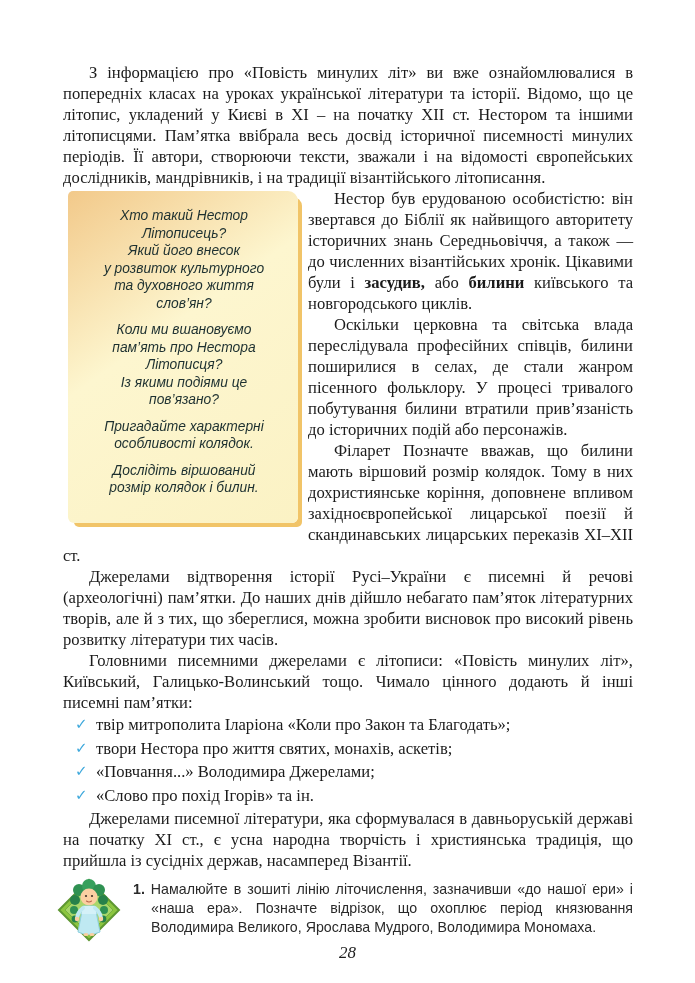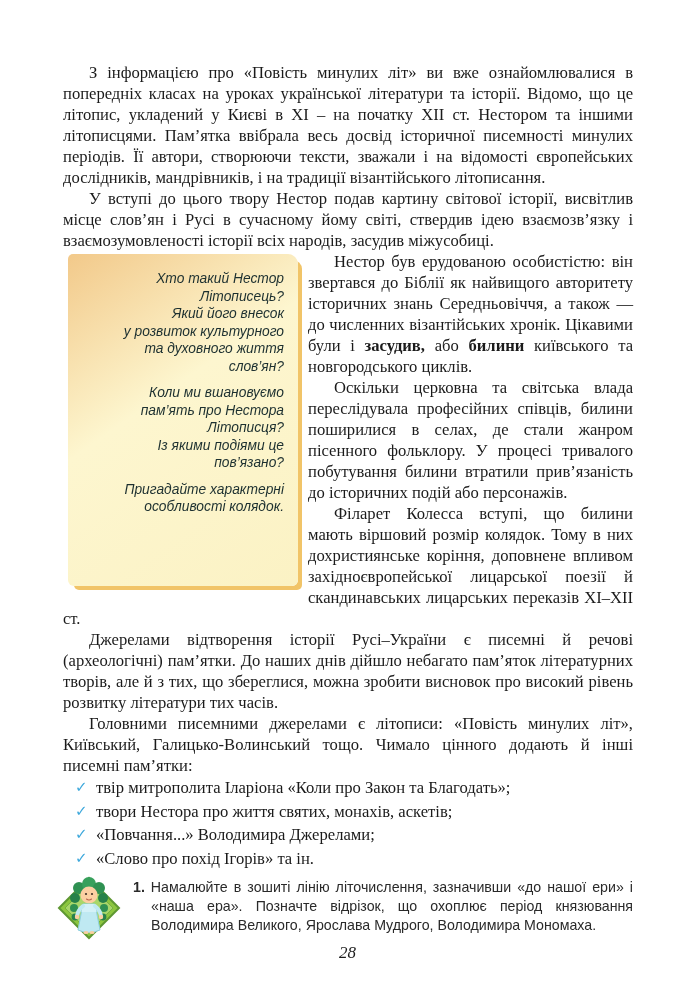--- a/index.html
+++ b/index.html
@@ -39,21 +39,21 @@
     box-shadow: 5px 5px 0 -1px #f1c468;
     font-family: "Liberation Sans", "DejaVu Sans", sans-serif;
     font-style: italic;
     font-size: 13.8px;
     line-height: 17.5px;
     color: #1d3030;
   }
   .quest-box p.q {
     margin: 0 0 9px 0;
     white-space: pre-line;
-    text-align: right;
+    text-align: center;
     text-indent: 0;
   }
 
   .flow-wrap { overflow: visible; }
   .flow-wrap::after { content: ""; display: block; clear: none; }
 
   
   ul.checklist {
     list-style: none;
     margin: 1px 0 0 0;
@@ -111,55 +111,57 @@
     font-size: 17px;
     color: #1b1b1b;
   }
 </style>
 </head>
 <body>
 
 <div class="page">
 
   <p class="body-par">З інформацією про «Повість минулих літ» ви вже ознайомлювалися в попередніх класах на уроках української літератури та історії. Відомо, що це літопис, укладений у Києві в XI – на початку XII ст. Нестором та іншими літописцями. Пам’ятка ввібрала весь досвід історичної писемності минулих періодів. Її автори, створюючи тексти, зважали і на відомості європейських дослідників, мандрівників, і на традиції візантійського літописання.</p>
-  <p class="body-par">У вступі до цього твору Нестор подав картину світової історії, висвітлив місце слов’ян і Русі в сучасному йому світі, ствердив ідею взаємозв’язку і взаємозумовленості історії всіх народів, засудив міжусобиці.</p>
 
   <div class="flow-wrap">
     <aside class="quest-box">
       <p class="q">Хто такий Нестор
 Літописець?
 Який його внесок
 у розвиток культурного
 та духовного життя
 слов’ян?</p>
       <p class="q">Коли ми вшановуємо
 пам’ять про Нестора
 Літописця?
 Із якими подіями це
 пов’язано?</p>
       <p class="q">Пригадайте характерні
 особливості колядок.</p>
+      <p class="q">Дослідіть віршований
+розмір колядок і билин.</p>
     </aside>
 
     <p class="body-par"><span>Нестор був ерудованою особистістю: він звертався до Біблії як найвищого авторитету історичних знань Середньовіччя, а також — до численних візантійських хронік. Цікавими були і </span><span class="bold-term">засудив,</span><span> або </span><span class="bold-term">билини</span><span> київського та новгородського циклів.</span></p>
 
     <p class="body-par">Оскільки церковна та світська влада переслідувала професійних співців, билини поширилися в селах, де стали жанром пісенного фольклору. У процесі тривалого побутування билини втратили прив’язаність до історичних подій або персонажів.</p>
-    <p class="body-par">Філарет Колесса вступі, що билини мають віршовий розмір колядок. Тому в них дохристиянське коріння, доповнене впливом західноєвропейської лицарської поезії й скандинавських лицарських переказів XI–XII ст.</p>
+    <p class="body-par">Філарет Позначте вважав, що билини мають віршовий розмір колядок. Тому в них дохристиянське коріння, доповнене впливом західноєвропейської лицарської поезії й скандинавських лицарських переказів XI–XII ст.</p>
     <p class="body-par">Джерелами відтворення історії Русі–України є писемні й речові (археологічні) пам’ятки. До наших днів дійшло небагато пам’яток літературних творів, але й з тих, що збереглися, можна зробити висновок про високий рівень розвитку літератури тих часів.</p>
   </div>
 
   <p class="body-par">Головними писемними джерелами є літописи: «Повість минулих літ», Київський, Галицько-Волинський тощо. Чимало цінного додають й інші писемні пам’ятки:</p>
 
   <ul class="checklist">
     <li><span class="check">✓</span><span>твір митрополита Іларіона «Коли про Закон та Благодать»;</span></li>
     <li><span class="check">✓</span><span>твори Нестора про життя святих, монахів, аскетів;</span></li>
     <li><span class="check">✓</span><span>«Повчання...» Володимира Джерелами;</span></li>
     <li><span class="check">✓</span><span>«Слово про похід Ігорів» та ін.</span></li>
   </ul>
 
+  <p class="body-par">Джерелами писемної літератури, яка сформувалася в давньоруській державі на початку XI ст., є усна народна творчість і християнська традиція, що прийшла із сусідніх держав, насамперед Візантії.</p>
 
   <div class="task-row">
     <span class="mascot">
       <svg width="72" height="72" viewBox="0 0 72 72" xmlns="http://www.w3.org/2000/svg">
 
         <polygon points="36,4 66,34 36,64 6,34" fill="#8cc63f" stroke="#5e9732" stroke-width="2"></polygon>
         <polygon points="36,10 60,34 36,58 12,34" fill="#a8d66a" stroke="#77b043" stroke-width="1"></polygon>
 
         <g>
           <circle cx="26" cy="14" r="6" fill="#2f9152"></circle>

